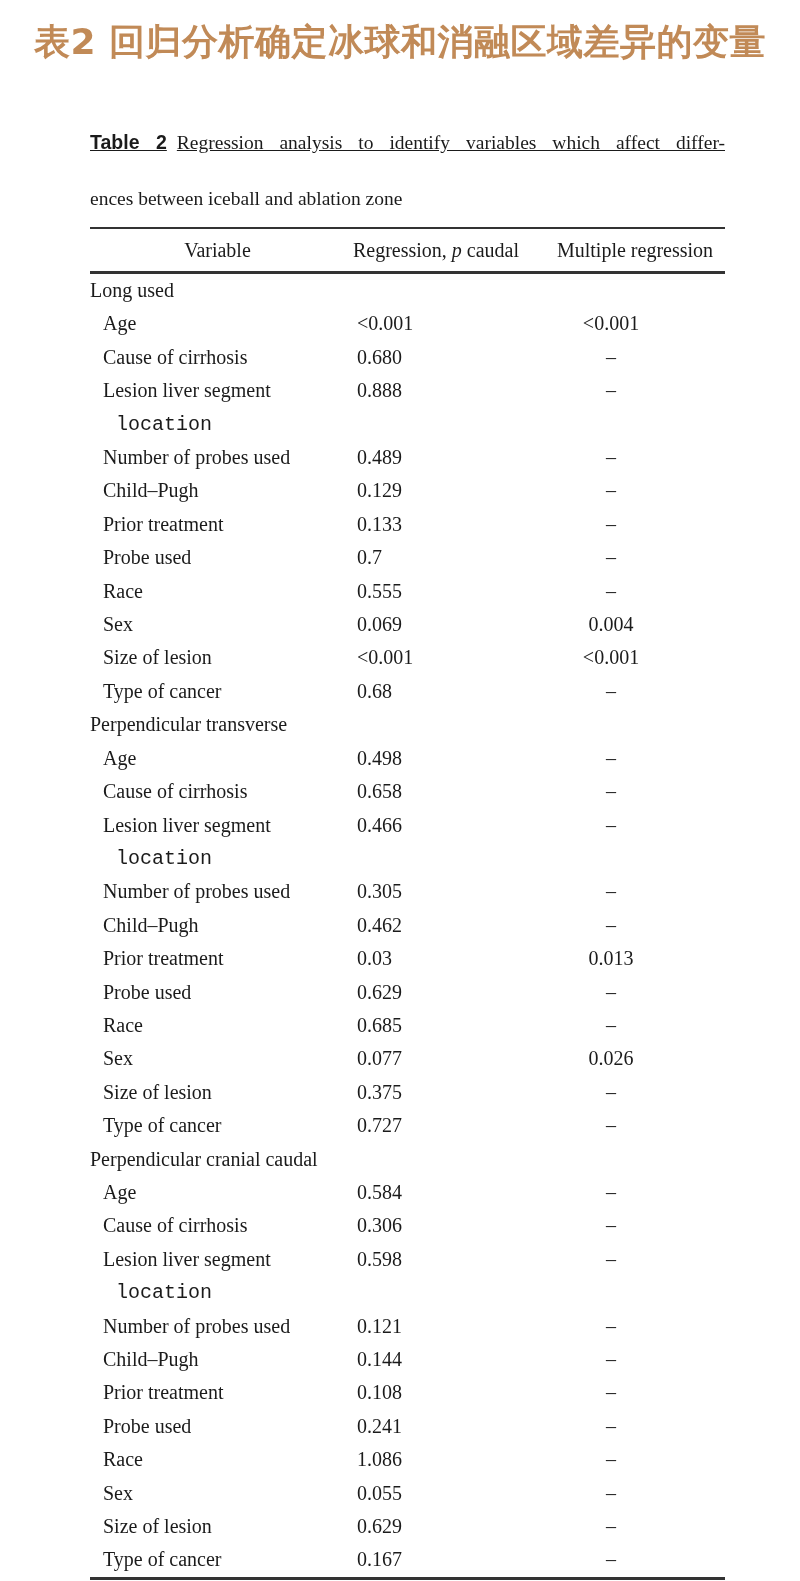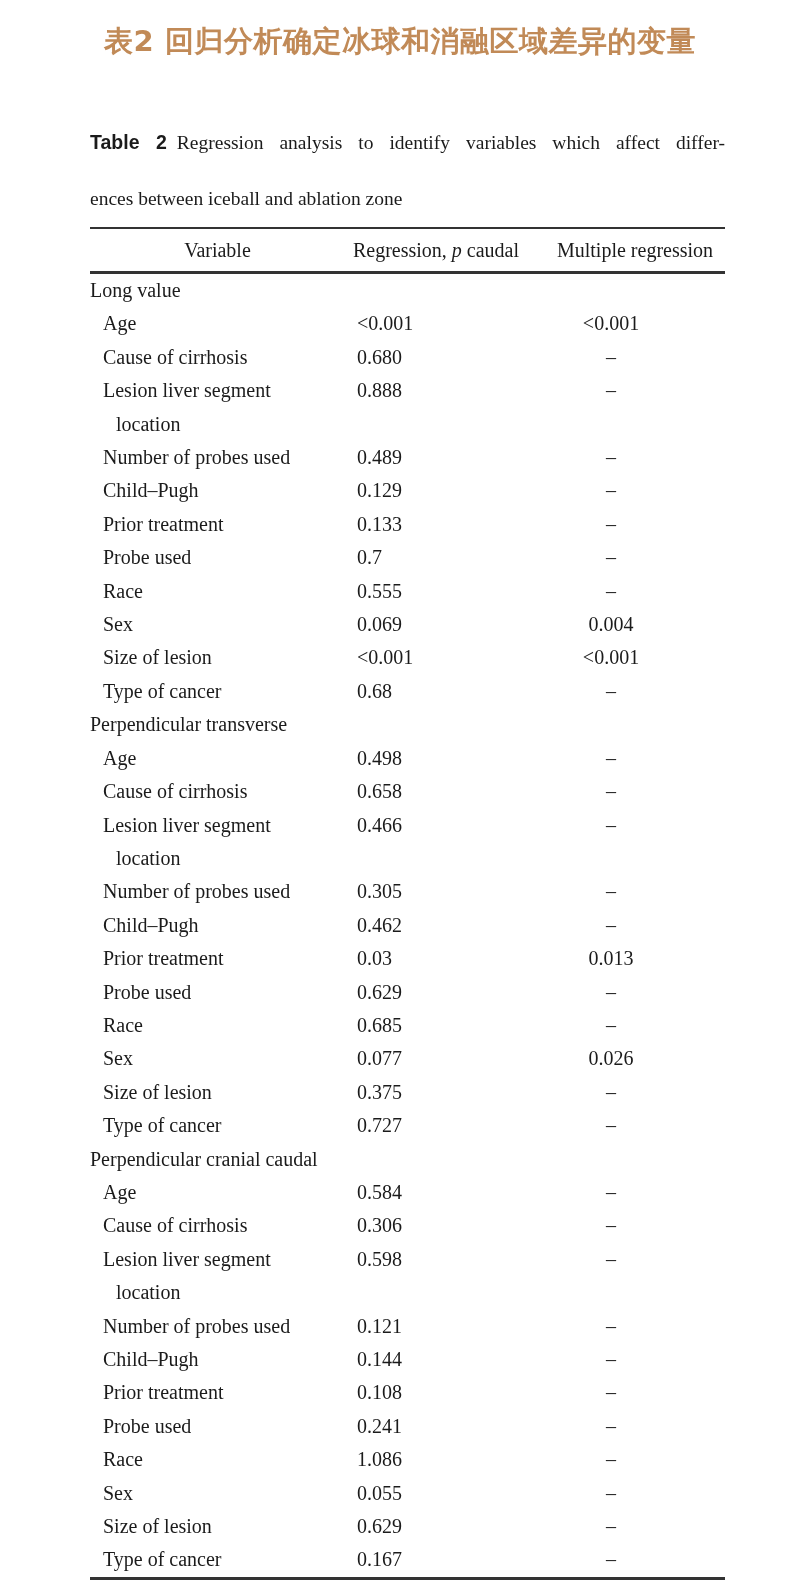--- a/index.html
+++ b/index.html
@@ -13,38 +13,39 @@
     position: relative;
     font-family: "Liberation Serif", serif;
     color: #1b1b1b;
     overflow: hidden;
   }
   .page-title {
     padding-top: 25px;
     text-align: center;
     font-family: "DejaVu Sans", sans-serif;
     font-weight: bold;
-    font-size: 29px;
+    font-size: 36px;
     line-height: 33px;
     color: #c18a57;
     letter-spacing: 0.5px;
   }
   .scan-block {
     position: absolute;
     left: 90px;
     top: 128px;
     width: 635px;
   }
   .caption {
     font-size: 19.5px;
     line-height: 28px;
     color: #1b1b1b;
   }
   .caption-line1 {
     text-align: justify;
+    text-decoration: underline;
   }
   .caption-line1::after {
     content: "";
     display: inline-block;
     width: 100%;
   }
   .caption-label {
     font-family: "Liberation Sans", sans-serif;
     font-weight: bold;
     padding-right: 10px;
@@ -79,20 +80,21 @@
   }
   td.section-cell {
     padding-left: 0;
   }
   td.var-cell {
     padding-left: 13px;
   }
   td.var-cell .var-line2 {
     display: block;
     padding-left: 13px;
+    font-family: Liberation Mono, monospace;
   }
   td.reg-cell {
     padding-left: 12px;
     text-align: left;
   }
   td.mult-cell {
     text-align: center;
     padding-right: 28px;
   }
 </style>
@@ -116,21 +118,21 @@
     </colgroup>
     <thead>
       <tr>
         <th class="th-variable">Variable</th>
         <th class="th-regression"><span>Regression,</span>&nbsp;<i>p</i>&nbsp;<span>caudal</span></th>
         <th class="th-multiple">Multiple regression</th>
       </tr>
     </thead>
     <tbody>
         <tr>
-          <td class="section-cell" colspan="3">Long value</td>
+          <td class="section-cell" colspan="3">Long used</td>
         </tr>
         <tr>
           <td class="var-cell">Age</td>
           <td class="reg-cell">&lt;0.001</td>
           <td class="mult-cell">&lt;0.001</td>
         </tr>
         <tr>
           <td class="var-cell">Cause of cirrhosis</td>
           <td class="reg-cell">0.680</td>
           <td class="mult-cell">–</td>

